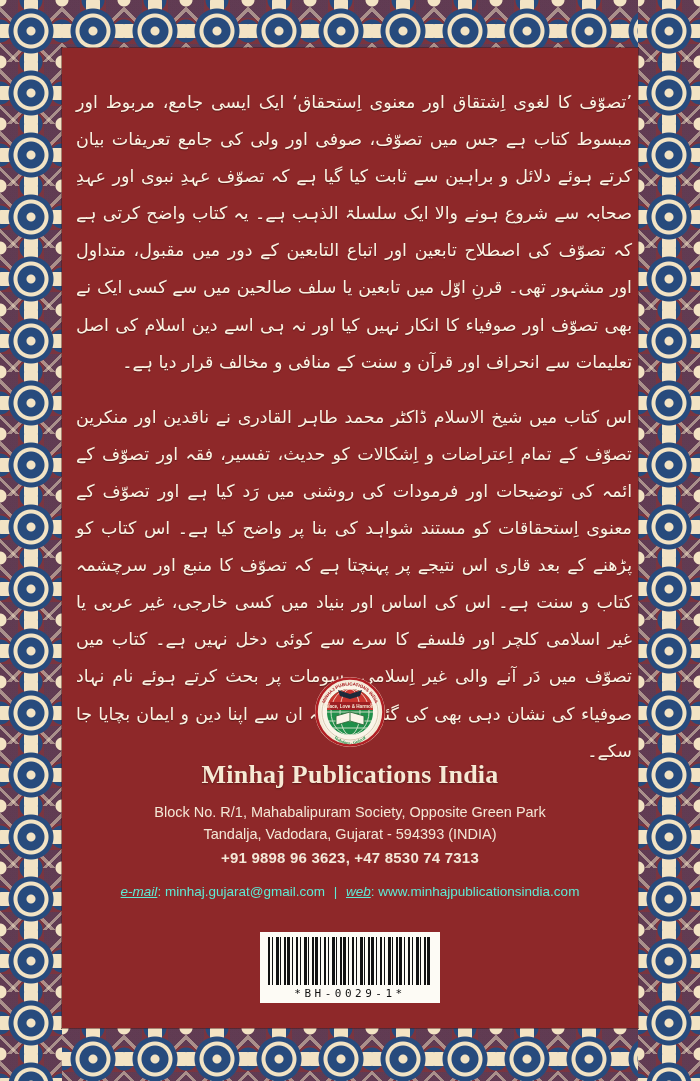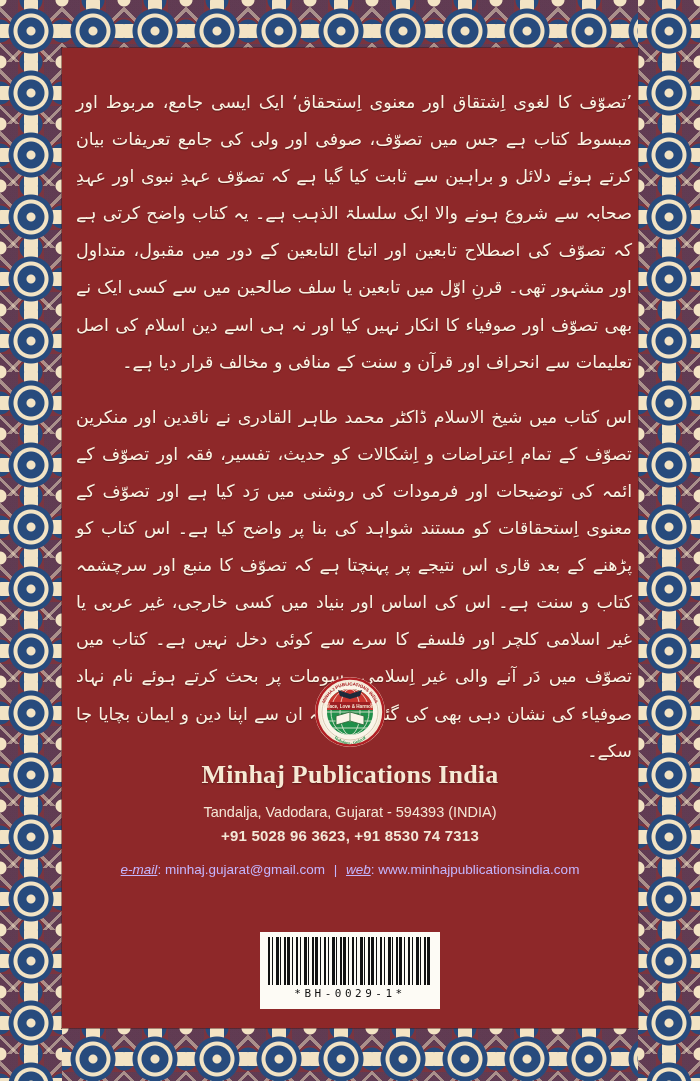--- a/index.html
+++ b/index.html
@@ -166,36 +166,36 @@
   .addr.phone {
     font-weight: bold;
     font-size: 15px;
     margin-top: 2px;
     letter-spacing: .2px;
   }
   .contact {
     margin-top: 14px;
     font-family: "Liberation Sans", sans-serif;
     font-size: 13.5px;
-    color: #c4b5fd;
+    color: #5eead4;
   }
   .contact .lbl {
     font-style: italic;
     text-decoration: underline;
   }
   .contact .sep { margin: 0 5px; }
 
   
   .barcode-wrap {
     position: absolute;
     left: 50%;
     transform: translateX(-50%);
     top: 884px;
     background: #fdfbf5;
-    padding: 5px 8px 9px 8px;
+    padding: 5px 8px 3px 8px;
     width: 180px;
     box-sizing: border-box;
   }
   .barcode-bars {
     height: 48px;
     width: 100%;
     background-color: #fdfbf5;
     background-image:
       repeating-linear-gradient(90deg,
         #111 0 2px, #fdfbf5 2px 4px,
@@ -274,22 +274,23 @@
           </text>
           <path id="arcBot" d="M14 52 A23 23 0 0 0 58 52" fill="none"></path>
           <text font-family="Liberation Serif, serif" font-size="4.4" font-style="italic" font-weight="bold" fill="#1f8f4a">
             <textPath href="#arcBot" startOffset="50%" text-anchor="middle">Vadodara - Gujarat</textPath>
           </text>
         </svg>
       </div>
 
       <h1 class="pub-name">Minhaj Publications India</h1>
 
+      <p class="addr">Block No. R/1, Mahabalipuram Society, Opposite Green Park</p>
       <p class="addr">Tandalja, Vadodara, Gujarat  - 594393  (INDIA)</p>
-      <p class="addr phone">+91 5028 96 3623, +91 8530 74 7313</p>
+      <p class="addr phone">+91 9898 96 3623, +47 8530 74 7313</p>
 
       <div class="contact">
         <span class="lbl">e-mail</span><span>:</span>
         <span>minhaj.gujarat@gmail.com</span>
         <span class="sep">|</span>
         <span class="lbl">web</span><span>:</span>
         <span>www.minhajpublicationsindia.com</span>
       </div>
     </div>
 

